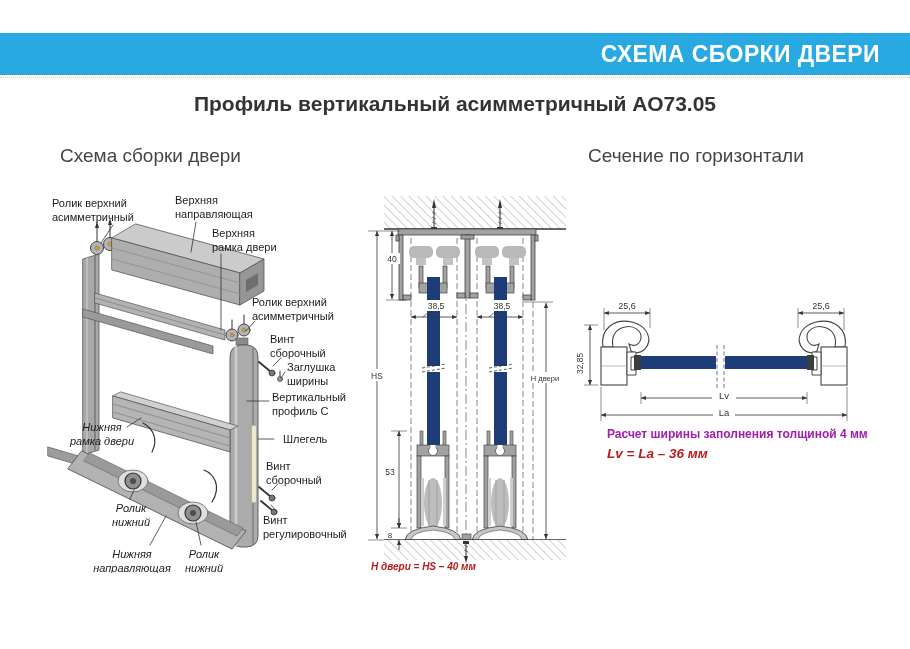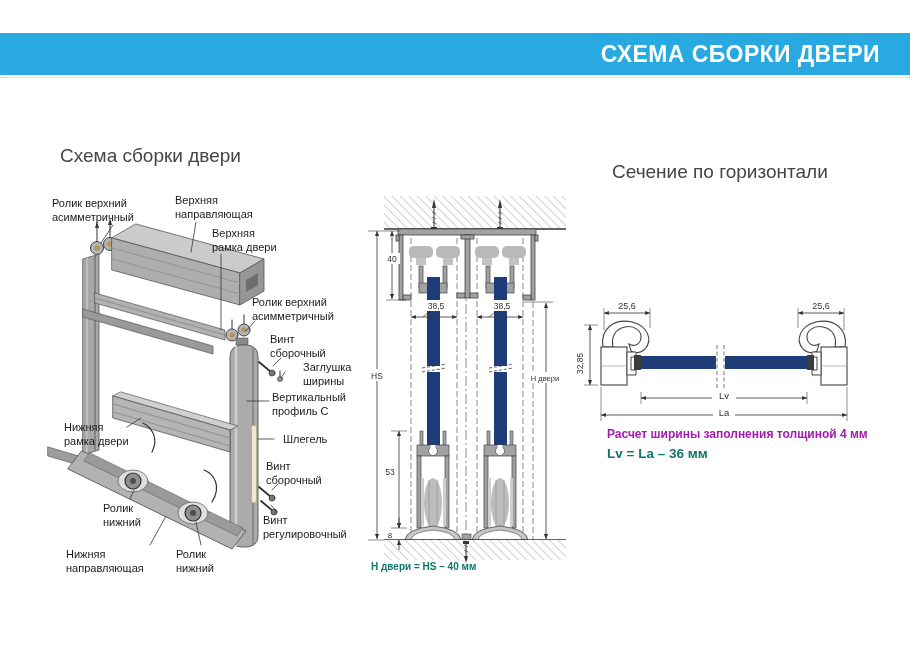--- a/index.html
+++ b/index.html
@@ -10,47 +10,48 @@
     color:#fff;font-weight:700;font-size:23px;line-height:42px;text-align:right;
     padding-right:30px;box-sizing:border-box;letter-spacing:.4px;}
   .dotted-rule{position:absolute;top:77px;left:0;width:100%;height:0;border-top:1px dotted #c9c9c9;}
 
   .page-title{position:absolute;top:92px;left:0;width:100%;text-align:center;
     font-size:21px;font-weight:700;color:#333;}
 
   .sec-h{position:absolute;font-size:19px;color:#454545;}
   #h-assembly{left:60px;top:145px;}
   #h-vertical{left:340px;top:145px;}
-  #h-horizontal{left:612px;top:145px;margin-top:16px;}
+  #h-horizontal{left:588px;top:145px;}
 
   .lbl{position:absolute;font-size:11px;line-height:14px;color:#1b1b1b;}
   .lbl span{display:block;}
-  .lbl.c{text-align:left;}
+  .lbl.c{text-align:center;font-style:italic;}
 
   .note{position:absolute;left:607px;top:427px;font-size:12px;font-weight:600;color:#a21caf;}
-  .formula{position:absolute;color:#0f766e;font-weight:600;}
+  .formula{position:absolute;color:#b91c1c;font-weight:600;font-style:italic;}
   #f-mid{left:371px;top:561px;font-size:10px;}
   #f-right{left:607px;top:446px;font-size:13.5px;}
 
   .footer-bar{position:absolute;left:0;top:607px;width:100%;height:42px;background:#EF8035;
     color:#fff;font-size:16px;line-height:42px;padding-left:32px;box-sizing:border-box;}
 
   svg#diagrams{position:absolute;left:0;top:0;}
   svg text{font-family:"Liberation Sans",sans-serif;fill:#333;}
 </style>
 </head>
 <body>
 
 <div id="page">
 
   <div class="header-bar">
     <span>СХЕМА СБОРКИ ДВЕРИ</span>
   </div>
   <div class="dotted-rule"></div>
 
+  <div class="page-title">Профиль вертикальный асимметричный АО73.05</div>
 
   <div class="sec-h" id="h-assembly">Схема сборки двери</div>
   <div class="sec-h" id="h-horizontal">Сечение по горизонтали</div>
 
   <svg id="diagrams" width="910" height="649" viewBox="0 0 910 649">
     <defs>
       <pattern id="hatch" width="6" height="6" patternUnits="userSpaceOnUse" patternTransform="rotate(-45)">
         <rect width="6" height="6" fill="#fff"></rect>
         <line x1="0" y1="0" x2="0" y2="6" stroke="#b3b3b3" stroke-width="1.2"></line>
       </pattern>
@@ -387,21 +388,21 @@
       <span>рамка двери</span>
     </div>
   <div class="lbl" style="left:252px;top:295px">
     <span>Ролик верхний</span>
       <span>асимметричный</span>
     </div>
   <div class="lbl" style="left:270px;top:332px">
     <span>Винт</span>
       <span>сборочный</span>
     </div>
-  <div class="lbl" style="left:303px;top:360px">
+  <div class="lbl" style="left:287px;top:360px">
     <span>Заглушка</span>
       <span>ширины</span>
     </div>
   <div class="lbl" style="left:272px;top:390px">
     <span>Вертикальный</span>
       <span>профиль С</span>
     </div>
   <div class="lbl" style="left:283px;top:432px">
     <span>Шлегель</span>
     </div>

